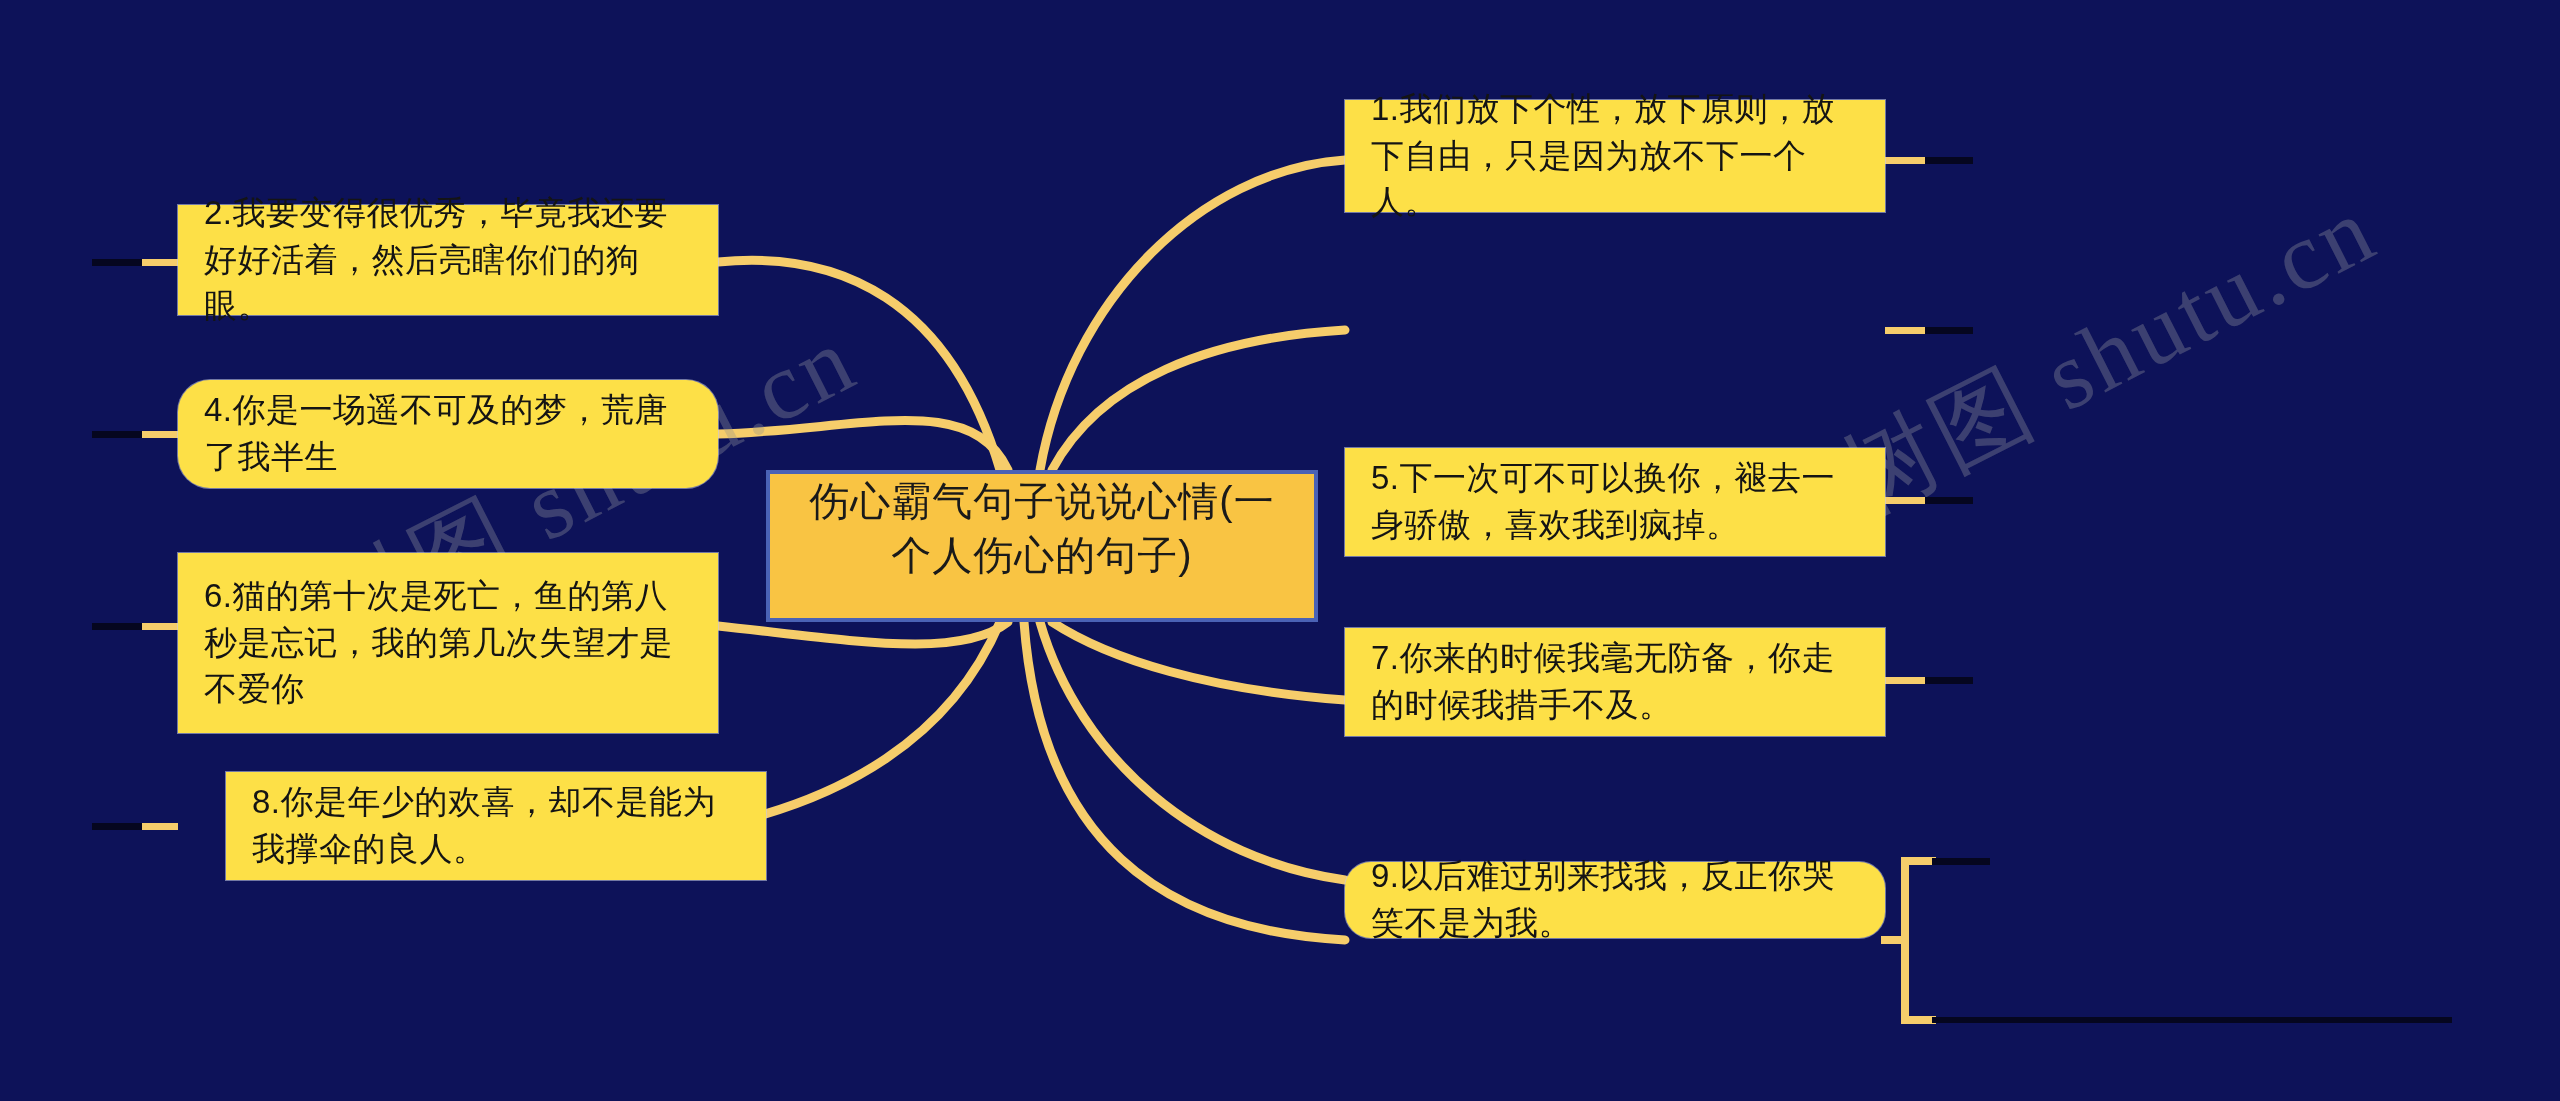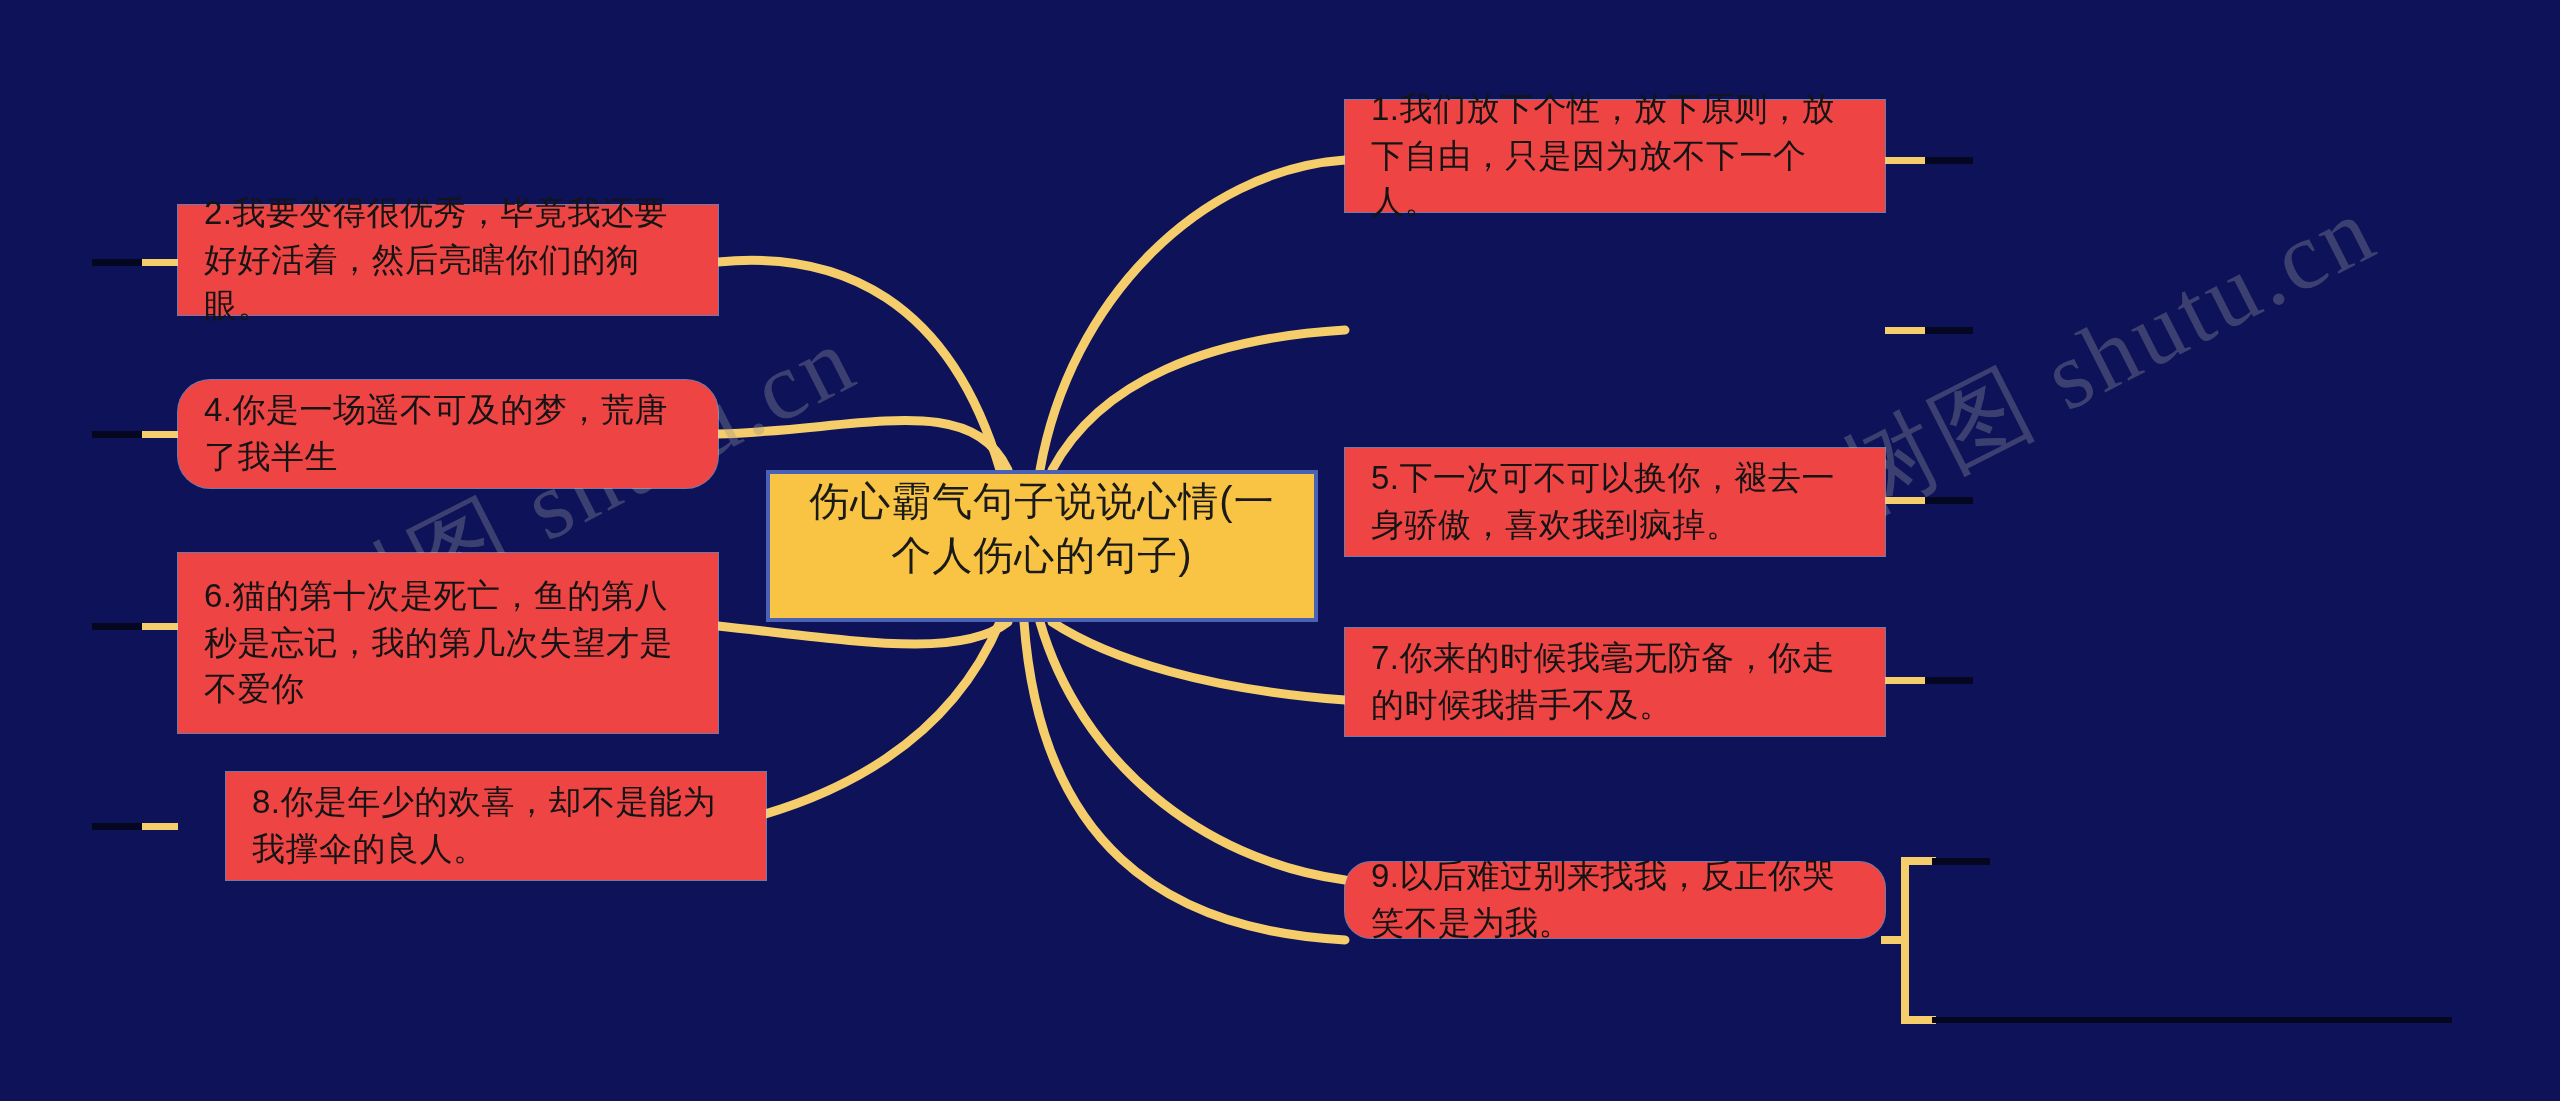--- a/index.html
+++ b/index.html
@@ -57,21 +57,21 @@
     font-size:40px;
     line-height:1.35;
     text-align:center;
     padding:0 24px;
     letter-spacing:1px;
   }
 
   
   .node{
     position:absolute;
-    background:#ef4444;
+    background:#fde047;
     box-sizing:border-box;
     display:flex;align-items:center;
     z-index:5;
     box-shadow:0 0 0 1px rgba(200,205,225,.55);
   }
   .node .txt{
     color:#141414;
     font-size:33px;
     line-height:1.42;
     padding:0 26px;

